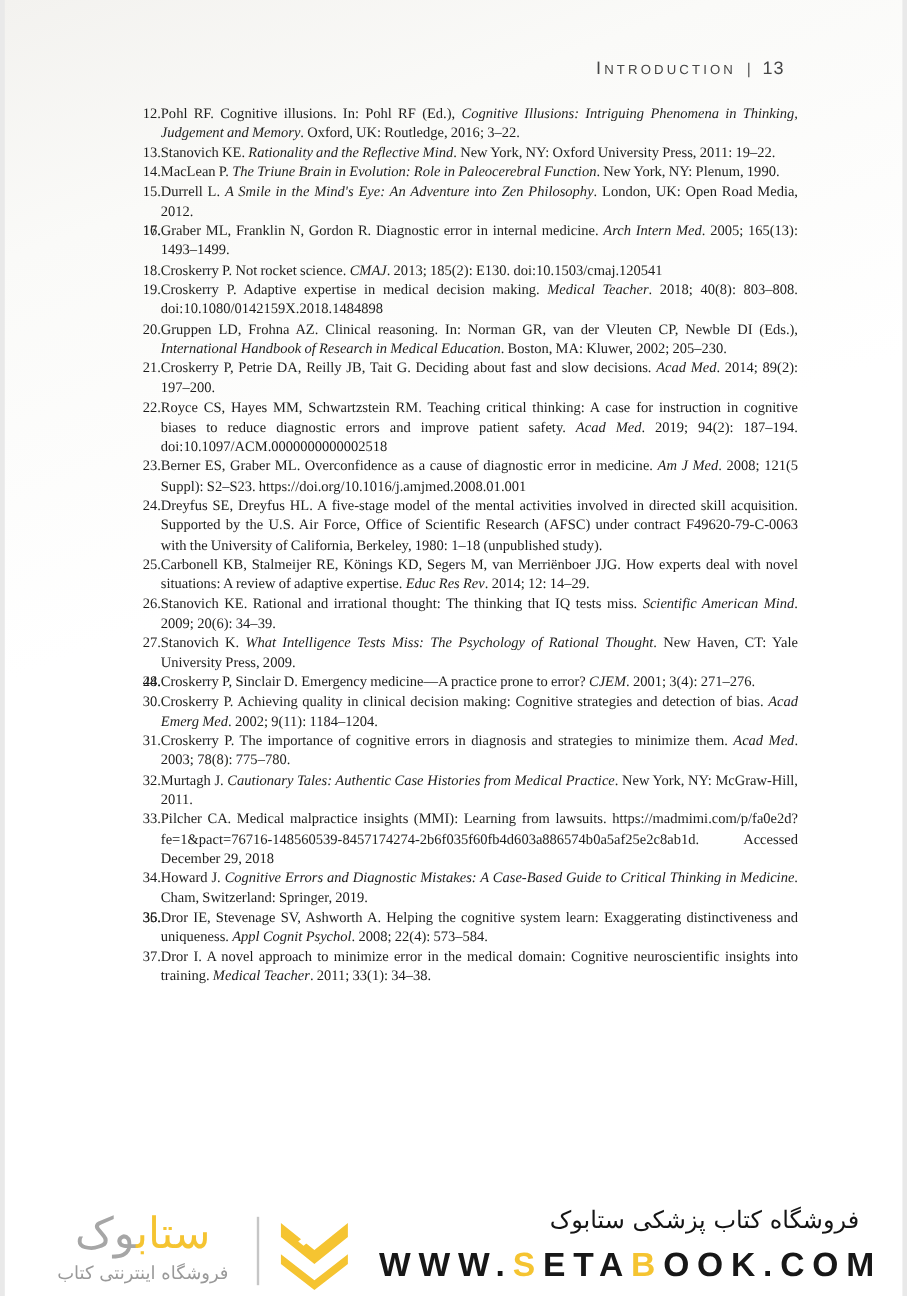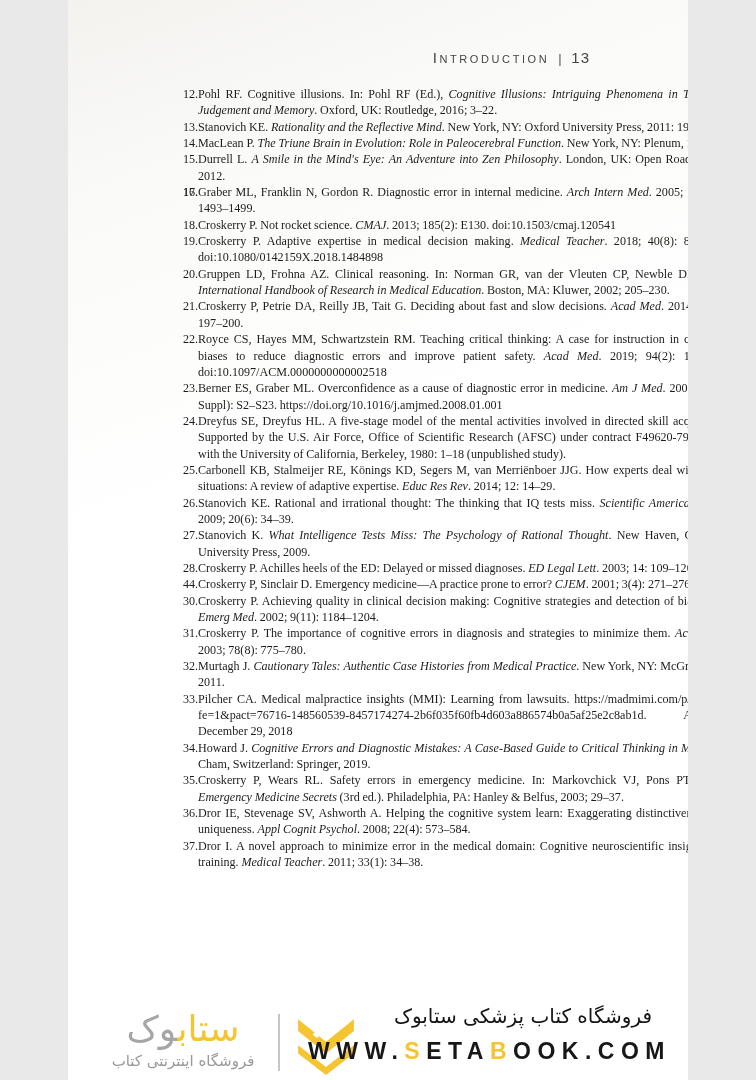--- a/index.html
+++ b/index.html
@@ -1,18 +1,18 @@
 <!DOCTYPE html>
 <html style="--accent: #F5C431; --logo-gray: #A6A6A6;"><head>
 <meta charset="utf-8">
 <style>
   html,body{margin:0;padding:0;background:#e9e9e9;}
   .page{
     position:relative;
-    width:620px;height:1080px;
+    width:748px;height:1080px;
     margin:0 auto;
     background:linear-gradient(160deg,#f3f2ef 0%,#fafaf8 16%,#ffffff 42%,#ffffff 100%);
     overflow:hidden;
     font-family:"Liberation Serif",serif;
   }
   
   .running-header{
     position:absolute;top:49px;left:0;right:98px;
     text-align:right;
     font-family:"Liberation Sans",sans-serif;
@@ -60,21 +60,21 @@
   .store-line{
     position:absolute;right:36px;top:1004px;
     direction:rtl;text-align:right;
     font-family:"DejaVu Sans",sans-serif;
     font-size:20px;color:#151515;
     white-space:nowrap;
   }
   .site-url{
     position:absolute;right:17px;top:1038px;
     font-family:"Liberation Sans",sans-serif;
-    font-size:23px;font-weight:700;
+    font-size:28px;font-weight:700;
     letter-spacing:6.5px;
     color:#171717;white-space:nowrap;text-align:right;
   }
   .site-url .accent{color:var(--accent);}
 </style>
 </head>
 <body>
 
 <div class="page">
 
@@ -92,28 +92,28 @@
       <div class="ref"><span class="ref-num">18.</span><span>Croskerry P. Not rocket science. <i>CMAJ</i>. 2013; 185(2): E130. doi:10.1503/cmaj.120541</span></div>
       <div class="ref"><span class="ref-num">19.</span><span>Croskerry P. Adaptive expertise in medical decision making. <i>Medical Teacher</i>. 2018; 40(8): 803–808. doi:10.1080/0142159X.2018.1484898</span></div>
       <div class="ref"><span class="ref-num">20.</span><span>Gruppen LD, Frohna AZ. Clinical reasoning. In: Norman GR, van der Vleuten CP, Newble DI (Eds.), <i>International Handbook of Research in Medical Education</i>. Boston, MA: Kluwer, 2002; 205–230.</span></div>
       <div class="ref"><span class="ref-num">21.</span><span>Croskerry P, Petrie DA, Reilly JB, Tait G. Deciding about fast and slow decisions. <i>Acad Med</i>. 2014; 89(2): 197–200.</span></div>
       <div class="ref"><span class="ref-num">22.</span><span>Royce CS, Hayes MM, Schwartzstein RM. Teaching critical thinking: A case for instruction in cognitive biases to reduce diagnostic errors and improve patient safety. <i>Acad Med</i>. 2019; 94(2): 187–194. doi:10.1097/ACM.0000000000002518</span></div>
       <div class="ref"><span class="ref-num">23.</span><span>Berner ES, Graber ML. Overconfidence as a cause of diagnostic error in medicine. <i>Am J Med</i>. 2008; 121(5 Suppl): S2–S23. https://doi.org/10.1016/j.amjmed.2008.01.001</span></div>
       <div class="ref"><span class="ref-num">24.</span><span>Dreyfus SE, Dreyfus HL. A five-stage model of the mental activities involved in directed skill acquisition. Supported by the U.S. Air Force, Office of Scientific Research (AFSC) under contract F49620-79-C-0063 with the University of California, Berkeley, 1980: 1–18 (unpublished study).</span></div>
       <div class="ref"><span class="ref-num">25.</span><span>Carbonell KB, Stalmeijer RE, Könings KD, Segers M, van Merriënboer JJG. How experts deal with novel situations: A review of adaptive expertise. <i>Educ Res Rev</i>. 2014; 12: 14–29.</span></div>
       <div class="ref"><span class="ref-num">26.</span><span>Stanovich KE. Rational and irrational thought: The thinking that IQ tests miss. <i>Scientific American Mind</i>. 2009; 20(6): 34–39.</span></div>
       <div class="ref"><span class="ref-num">27.</span><span>Stanovich K. <i>What Intelligence Tests Miss: The Psychology of Rational Thought</i>. New Haven, CT: Yale University Press, 2009.</span></div>
-      <div class="ref"><span class="ref-num">28.</span><span>Croskerry P. Achilles heels of the ED: Delayed or missed diagnoses. <i>ED Legal Lett</i>. 2003; 14: 109–120.</span></div>
+      <div class="ref"><span class="ref-num">28.</span></div>
       <div class="ref"><span class="ref-num">44.</span><span>Croskerry P, Sinclair D. Emergency medicine—A practice prone to error? <i>CJEM</i>. 2001; 3(4): 271–276.</span></div>
       <div class="ref"><span class="ref-num">30.</span><span>Croskerry P. Achieving quality in clinical decision making: Cognitive strategies and detection of bias. <i>Acad Emerg Med</i>. 2002; 9(11): 1184–1204.</span></div>
       <div class="ref"><span class="ref-num">31.</span><span>Croskerry P. The importance of cognitive errors in diagnosis and strategies to minimize them. <i>Acad Med</i>. 2003; 78(8): 775–780.</span></div>
       <div class="ref"><span class="ref-num">32.</span><span>Murtagh J. <i>Cautionary Tales: Authentic Case Histories from Medical Practice</i>. New York, NY: McGraw-Hill, 2011.</span></div>
       <div class="ref"><span class="ref-num">33.</span><span>Pilcher CA. Medical malpractice insights (MMI): Learning from lawsuits. https://madmimi.com/p/fa0e2d?fe=1&amp;pact=76716-148560539-8457174274-2b6f035f60fb4d603a886574b0a5af25e2c8ab1d. Accessed December 29, 2018</span></div>
       <div class="ref"><span class="ref-num">34.</span><span>Howard J. <i>Cognitive Errors and Diagnostic Mistakes: A Case-Based Guide to Critical Thinking in Medicine</i>. Cham, Switzerland: Springer, 2019.</span></div>
-      <div class="ref"><span class="ref-num">35.</span><span>Croskerry P, Wears RL. Safety errors in emergency medicine. In: Markovchick VJ, Pons PT (Eds.), <i>Emergency Medicine Secrets</i> (3rd ed.). Philadelphia, PA: Hanley &amp; Belfus, 2003; 29–37.</span></div>
+      <div class="ref"><span class="ref-num">35.</span></div>
       <div class="ref"><span class="ref-num">36.</span><span>Dror IE, Stevenage SV, Ashworth A. Helping the cognitive system learn: Exaggerating distinctiveness and uniqueness. <i>Appl Cognit Psychol</i>. 2008; 22(4): 573–584.</span></div>
       <div class="ref"><span class="ref-num">37.</span><span>Dror I. A novel approach to minimize error in the medical domain: Cognitive neuroscientific insights into training. <i>Medical Teacher</i>. 2011; 33(1): 34–38.</span></div>
     </div>
 
   <div class="wordmark"><span class="wm-y">ستاب</span><span class="wm-gray">وک</span></div>
 
   <div class="logo-tagline">فروشگاه اینترنتی کتاب</div>
 
   <div class="logo-divider"></div>
 

